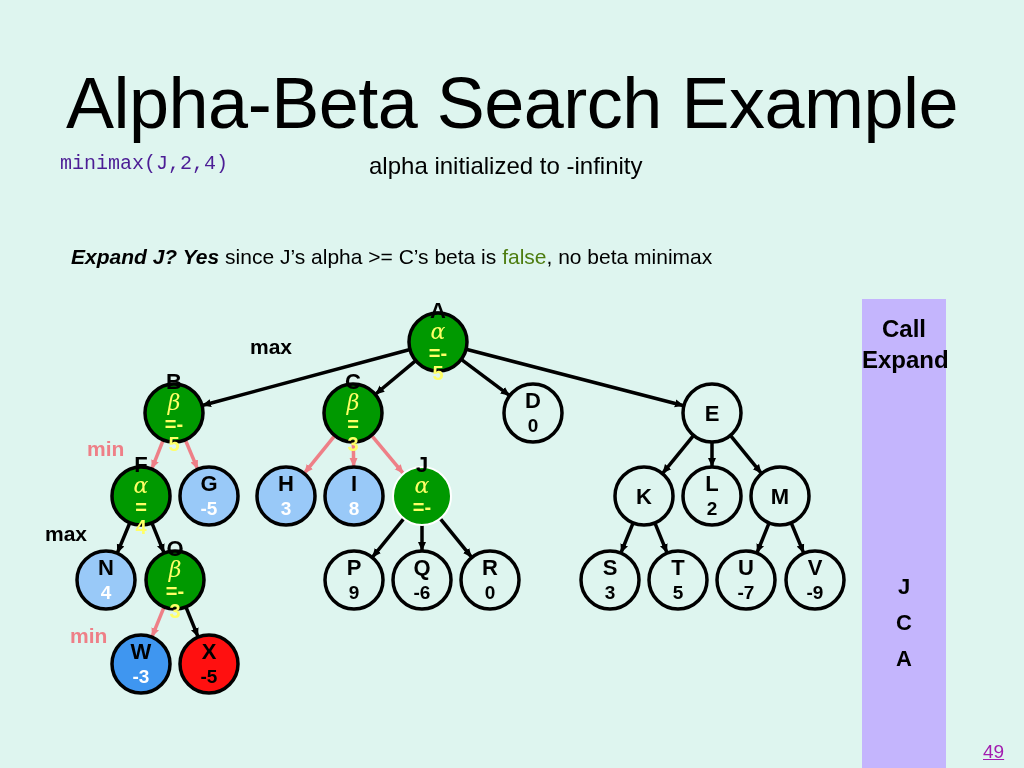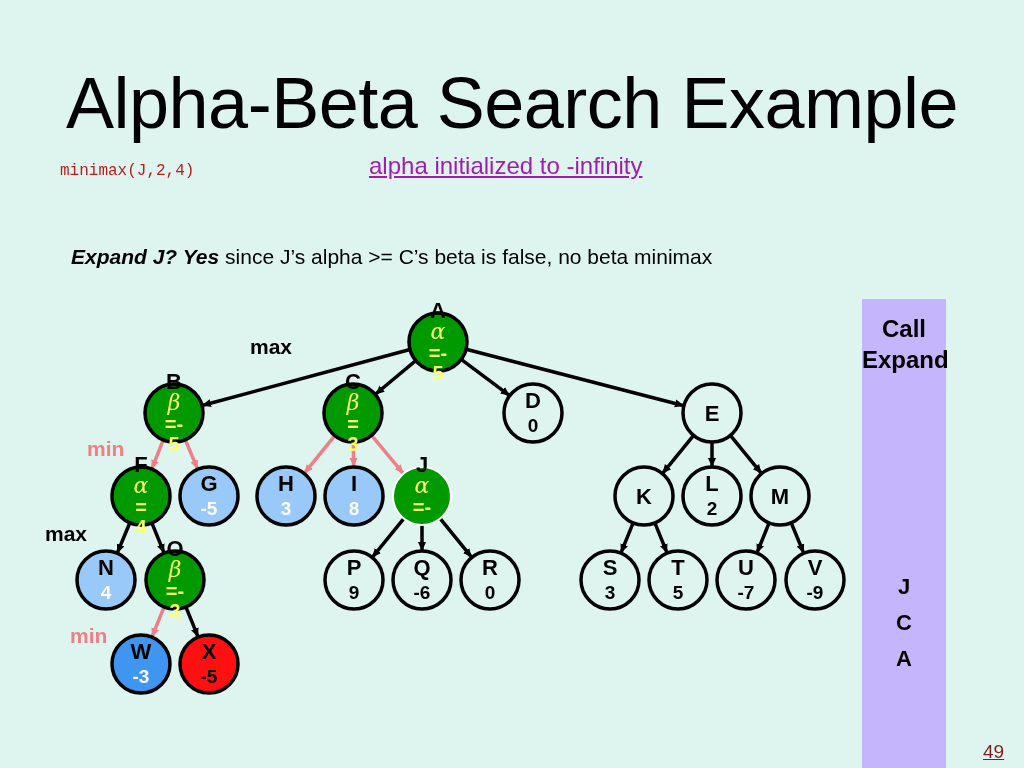--- a/index.html
+++ b/index.html
@@ -1,26 +1,26 @@
 <!DOCTYPE html>
 <html><head>
 <meta charset="utf-8">
 <style>
   html, body { margin: 0; padding: 0; }
   body { width: 1024px; height: 768px; background: #def5ef; position: relative; overflow: hidden; font-family: "Liberation Sans", sans-serif; }
   .title { position: absolute; left: 0; width: 1024px; top: 62px; text-align: center; font-size: 72px; color: #000; letter-spacing: -0.5px; }
-  .call { position: absolute; left: 60px; top: 162px; font-family: "Liberation Mono", monospace; font-size: 16px; color: #b91c1c; }
-  .note { position: absolute; left: 369px; top: 152px; font-size: 24px; color: #a21caf; text-decoration: underline; }
+  .call { position: absolute; left: 60px; top: 152px; font-family: "Liberation Mono", monospace; font-size: 20px; color: #4c1d95; }
+  .note { position: absolute; left: 369px; top: 152px; font-size: 24px; color: #000000; }
   .expand { position: absolute; left: 71px; top: 245px; font-size: 21px; color: #000; }
   .expand b { font-weight: bold; font-style: italic; }
-  .expand .false { color: #000000; }
+  .expand .false { color: #4d7c0f; }
   .stack { position: absolute; left: 862px; top: 299px; width: 84px; height: 474px; background: #c4b5fd; }
   .stack-title { position: absolute; top: 14px; width: 84px; text-align: center; font-weight: bold; font-size: 24px; line-height: 31px; color: #000; }
   .stack-items { position: absolute; top: 270px; width: 84px; text-align: center; font-weight: bold; font-size: 22px; line-height: 36px; color: #000; }
-  .pagenum { position: absolute; left: 983px; top: 741px; font-size: 19px; color: #7f1d1d; text-decoration: underline; }
+  .pagenum { position: absolute; left: 983px; top: 741px; font-size: 19px; color: #a21caf; text-decoration: underline; }
   svg { position: absolute; left: 0; top: 0; }
   .lbl { font-family: "Liberation Sans", sans-serif; font-weight: bold; }
 </style>
 </head>
 <body>
 
 <div class="title">Alpha-Beta Search Example</div>
 <div class="call">minimax(J,2,4)</div>
 <div class="note">alpha initialized to -infinity</div>
 <div class="expand">

